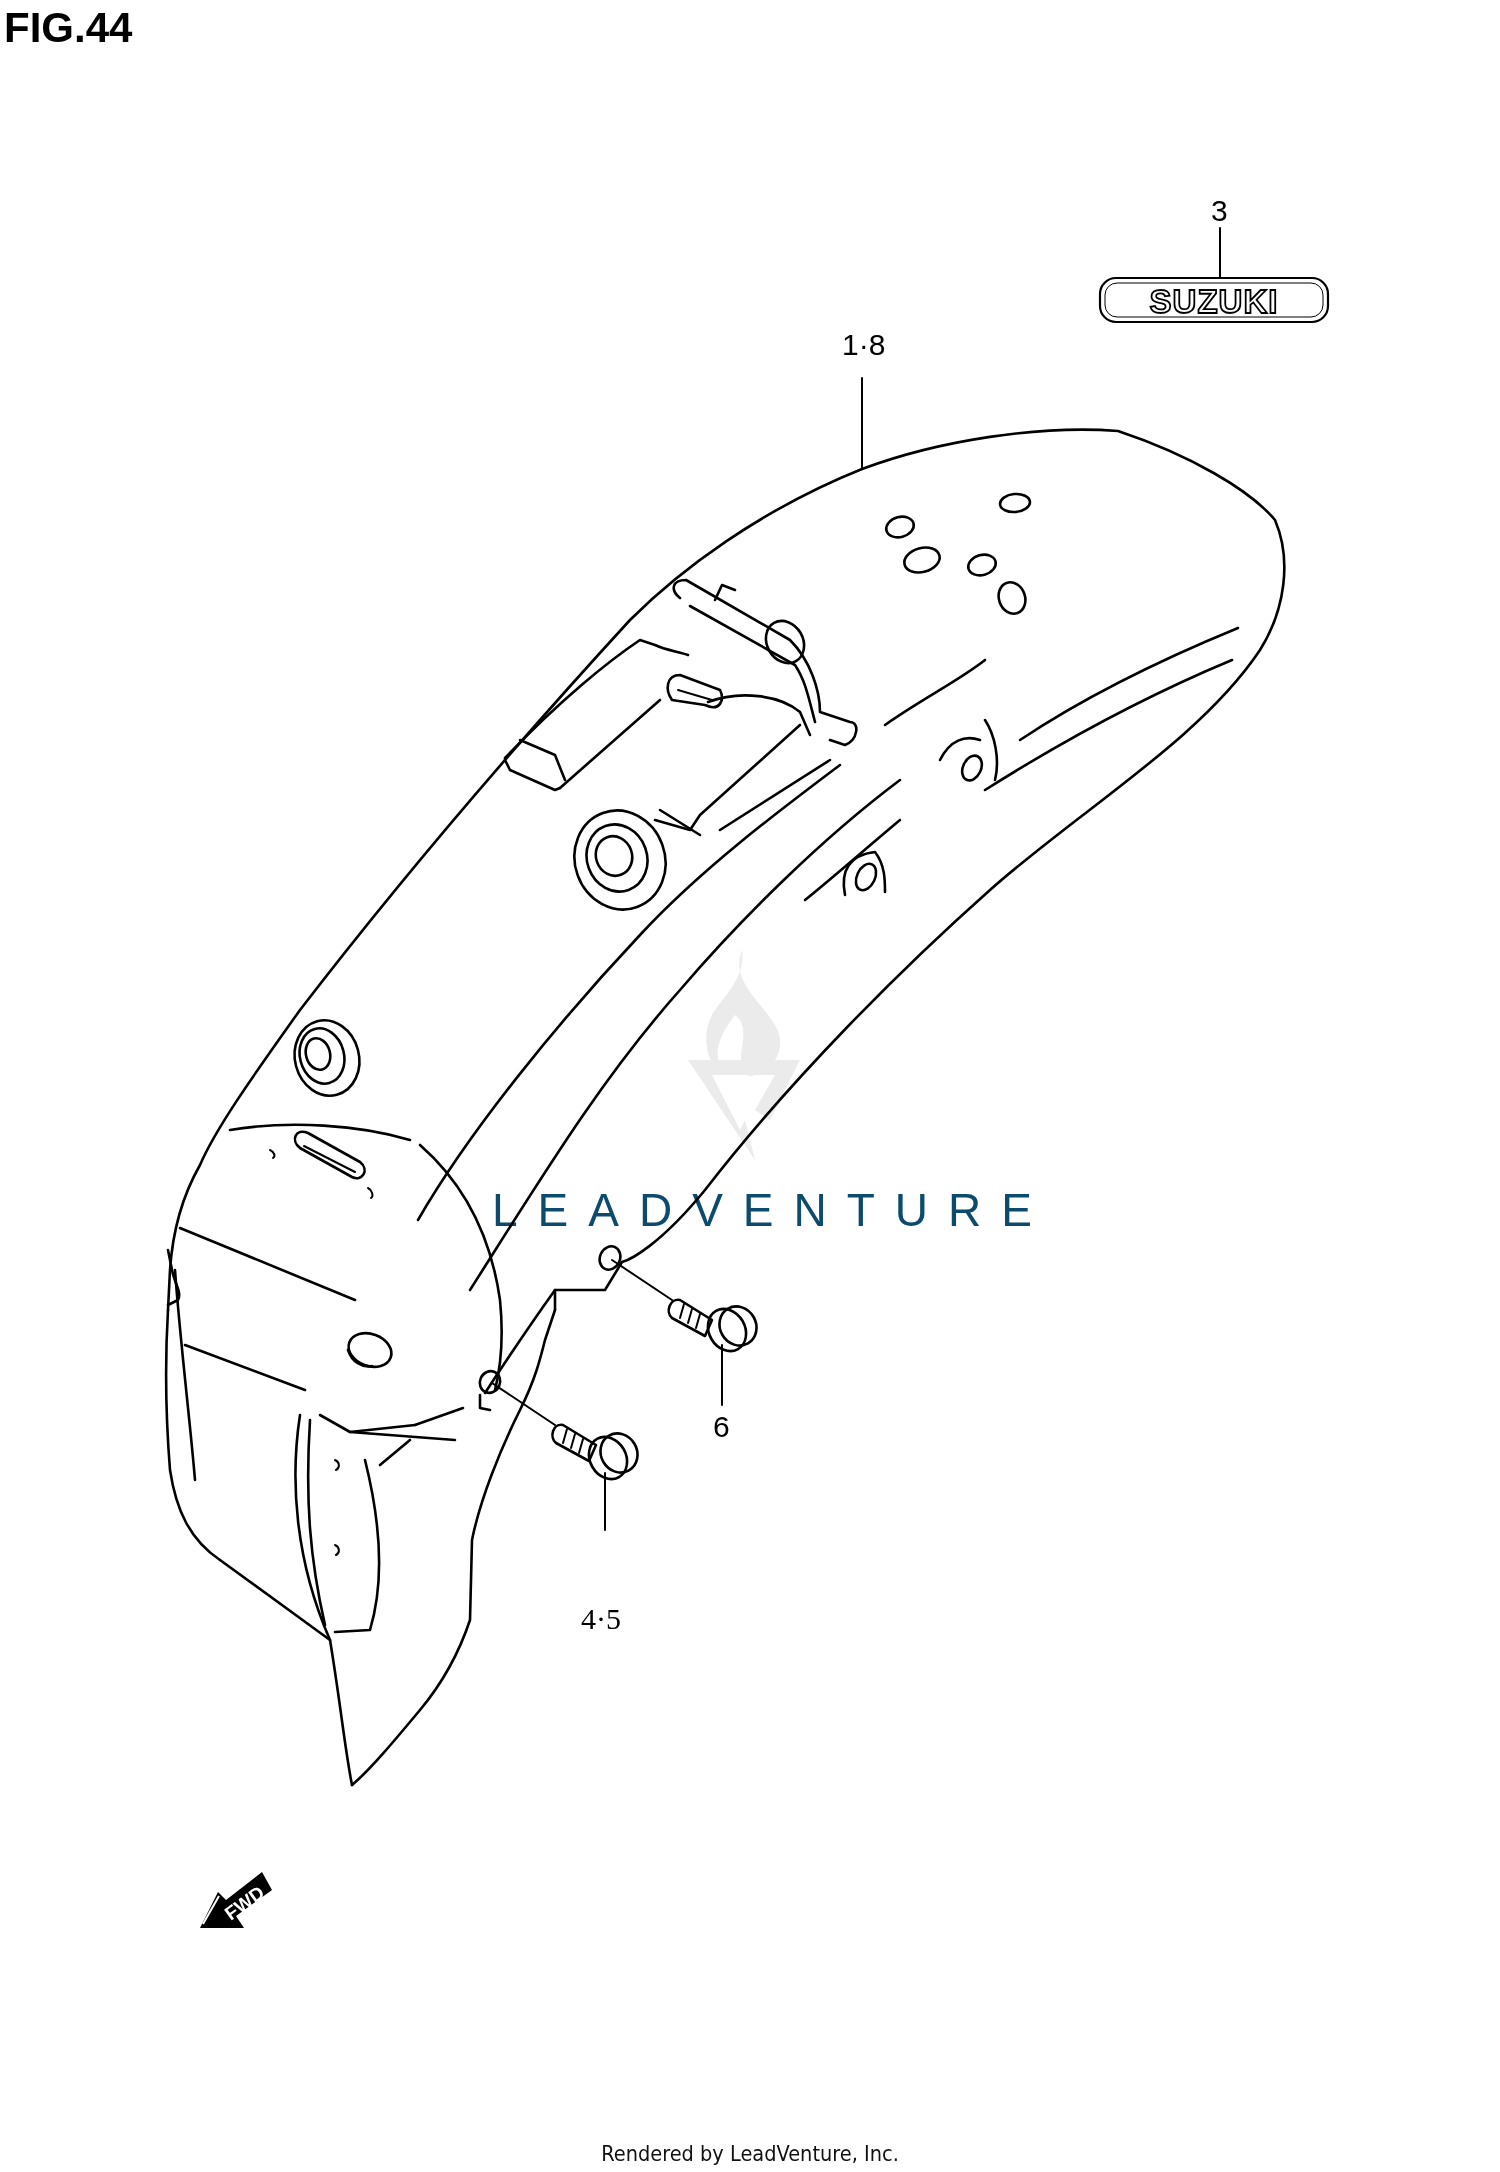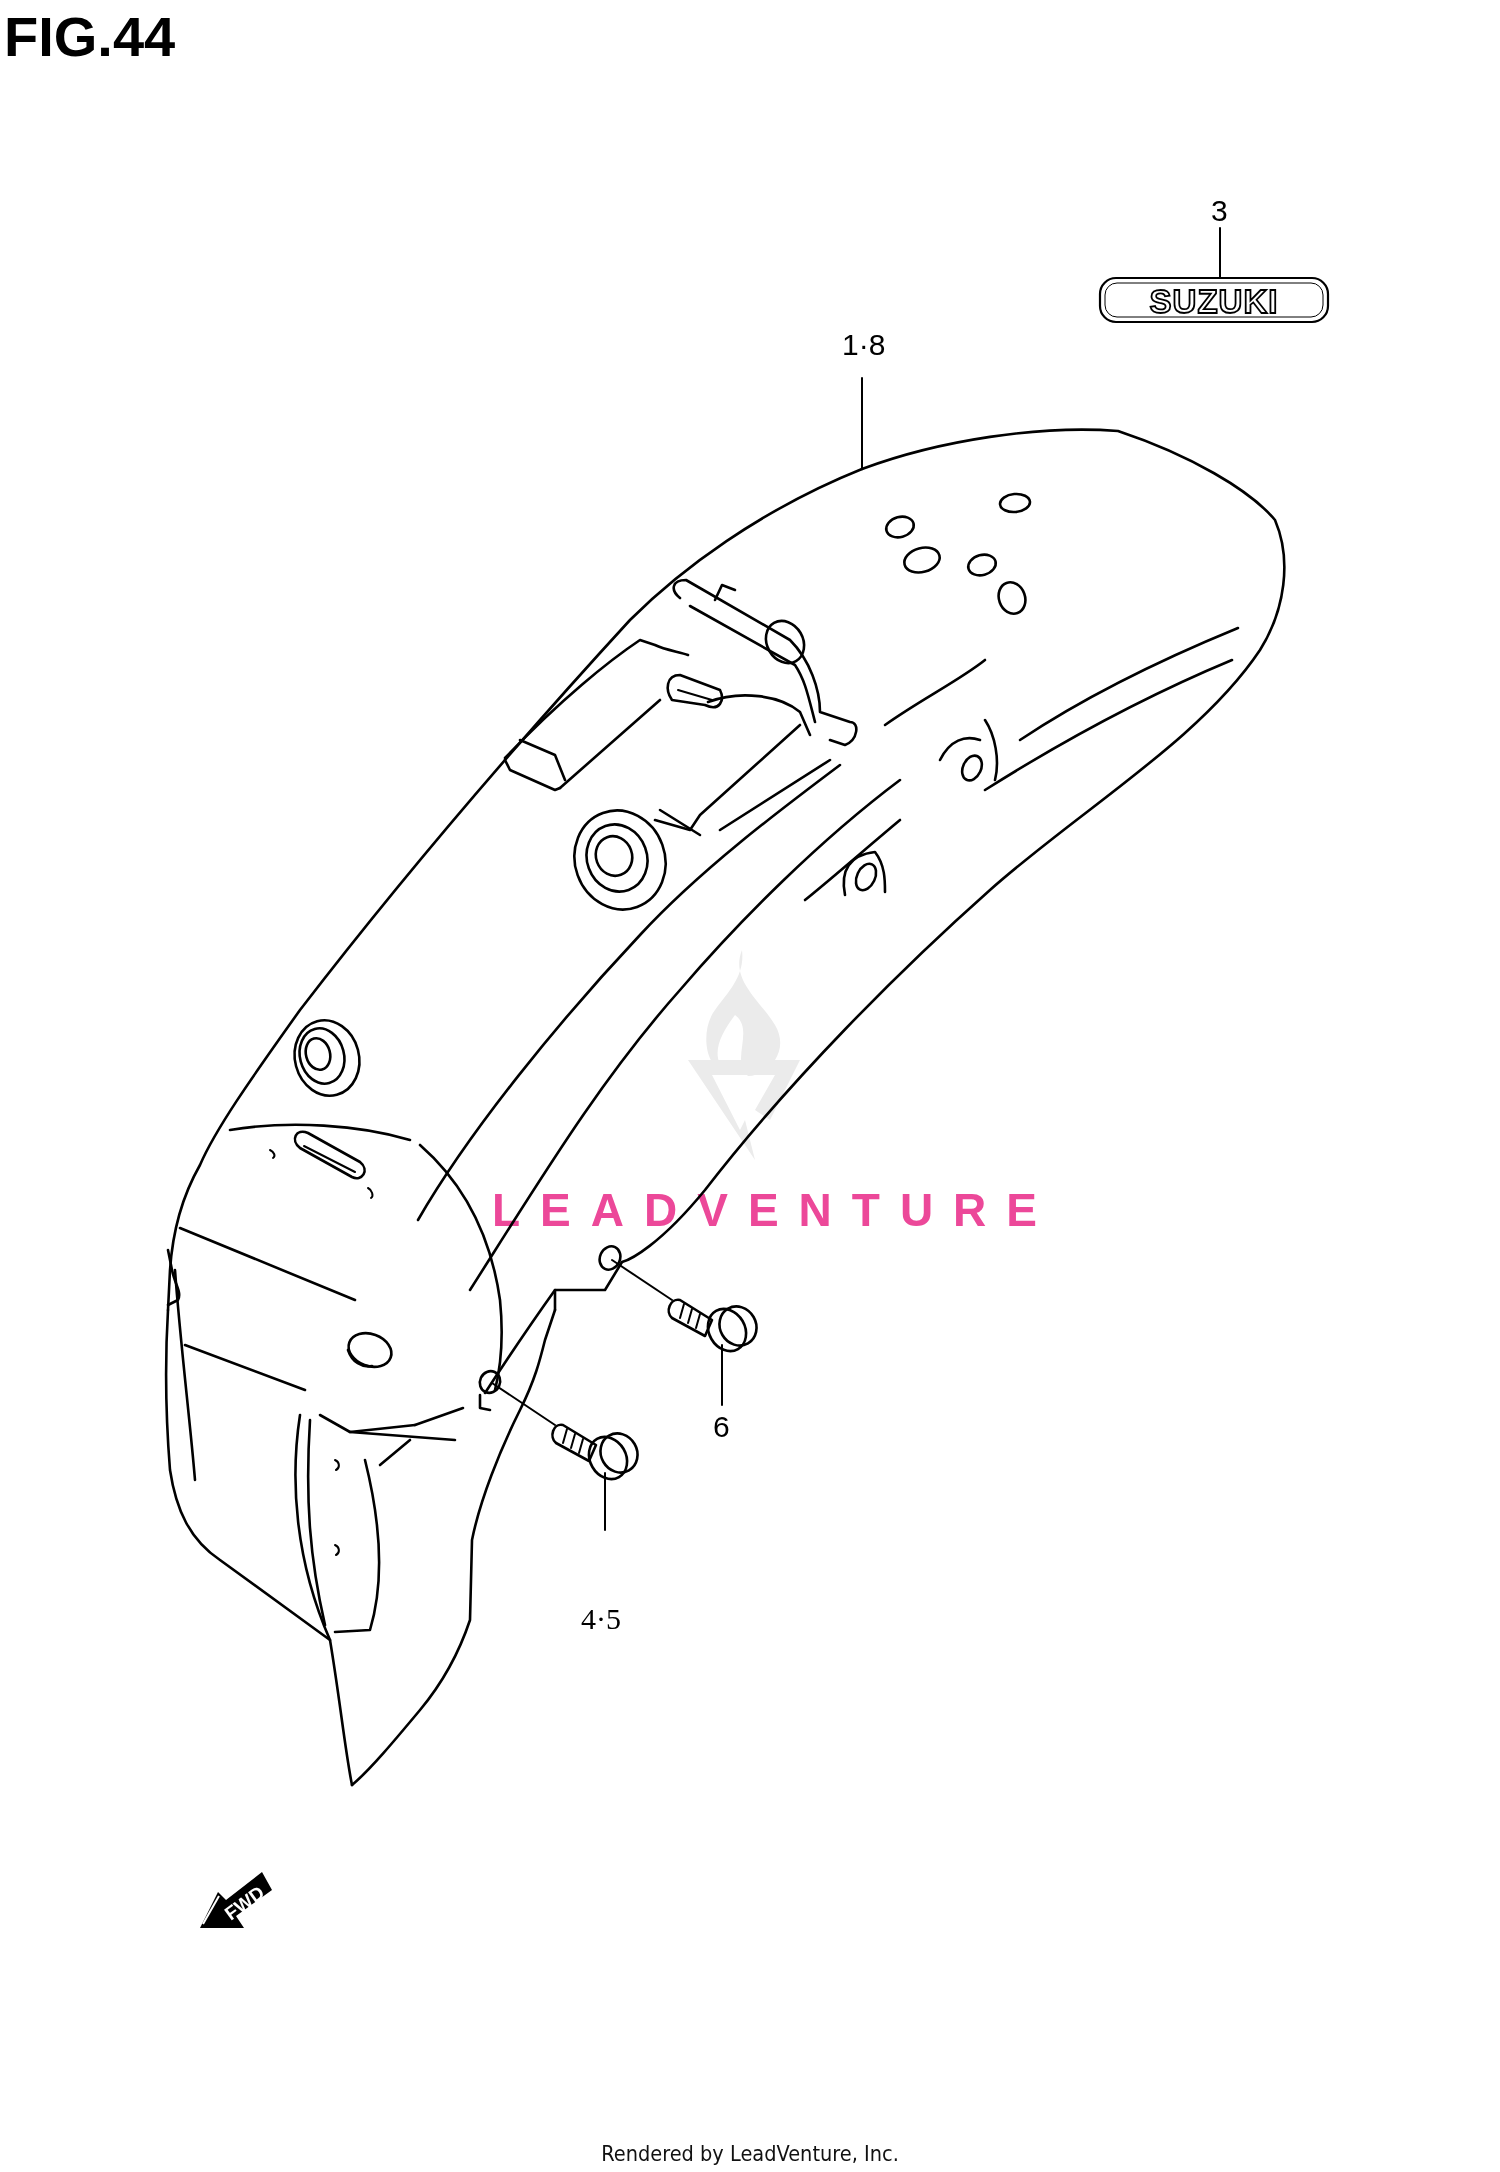--- a/index.html
+++ b/index.html
@@ -1,20 +1,20 @@
 <!DOCTYPE html>
 <html><head>
 <meta charset="utf-8">
 <style>
   html, body { margin: 0; padding: 0; background: #ffffff; }
   body { width: 1500px; height: 2172px; position: relative; overflow: hidden; font-family: "Liberation Sans", sans-serif; }
-  .fig-title { position: absolute; left: 4px; top: 4px; font-family: "Liberation Sans", sans-serif; font-weight: bold; font-size: 56px; color: #000; letter-spacing: 0px; }
+  .fig-title { position: absolute; left: 4px; top: 4px; font-family: "Liberation Sans", sans-serif; font-weight: bold; font-size: 42px; color: #000; letter-spacing: 0px; }
   .callout { position: absolute; font-family: "Liberation Sans", sans-serif; font-size: 30px; color: #000; line-height: 1; }
   .footer { position: absolute; left: 0; width: 1500px; top: 2141px; text-align: center; font-family: "DejaVu Sans", sans-serif; font-size: 22px; color: #111; transform: scaleX(0.88); transform-origin: 750px 0; }
-  .wm-text { position: absolute; left: 492px; top: 1183px; font-family: "Liberation Sans", sans-serif; font-weight: bold; font-size: 46px; letter-spacing: 20px; color: #ec4899; }
+  .wm-text { position: absolute; left: 492px; top: 1183px; font-family: "Liberation Sans", sans-serif; font-weight: normal; font-size: 46px; letter-spacing: 20px; color: #0c4a6e; }
   svg.drawing { position: absolute; left: 0; top: 0; }
   .ln { fill: none; stroke: #000; stroke-width: 2.6; stroke-linecap: round; stroke-linejoin: round; }
   .ln-thin { fill: none; stroke: #000; stroke-width: 2; stroke-linecap: round; stroke-linejoin: round; }
 </style>
 </head>
 <body>
 
 <div class="fig-title">FIG.44</div>
 
 <svg class="drawing" width="1500" height="2172" viewBox="0 0 1500 2172">

